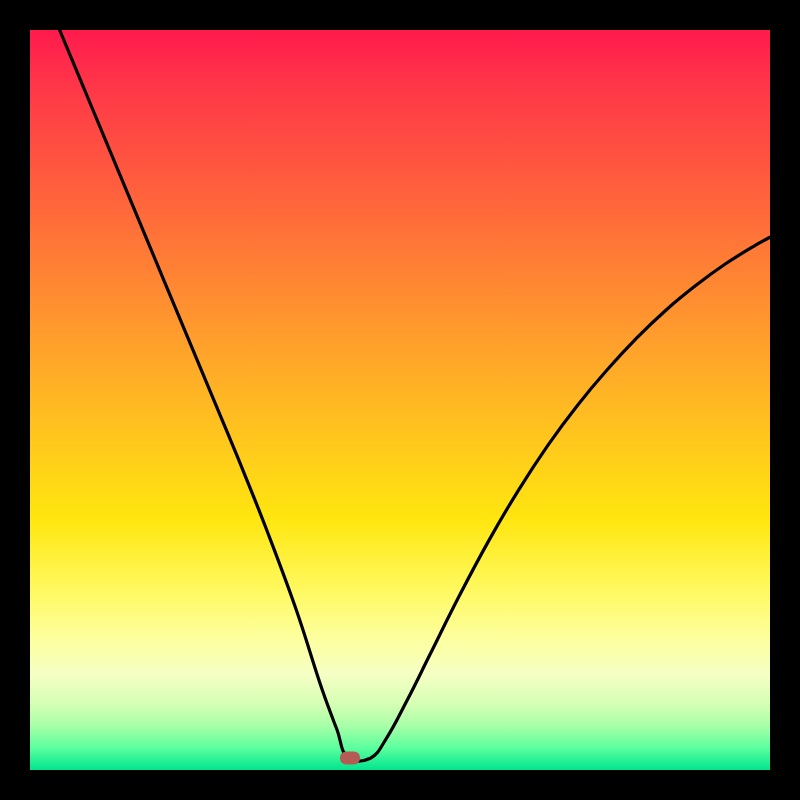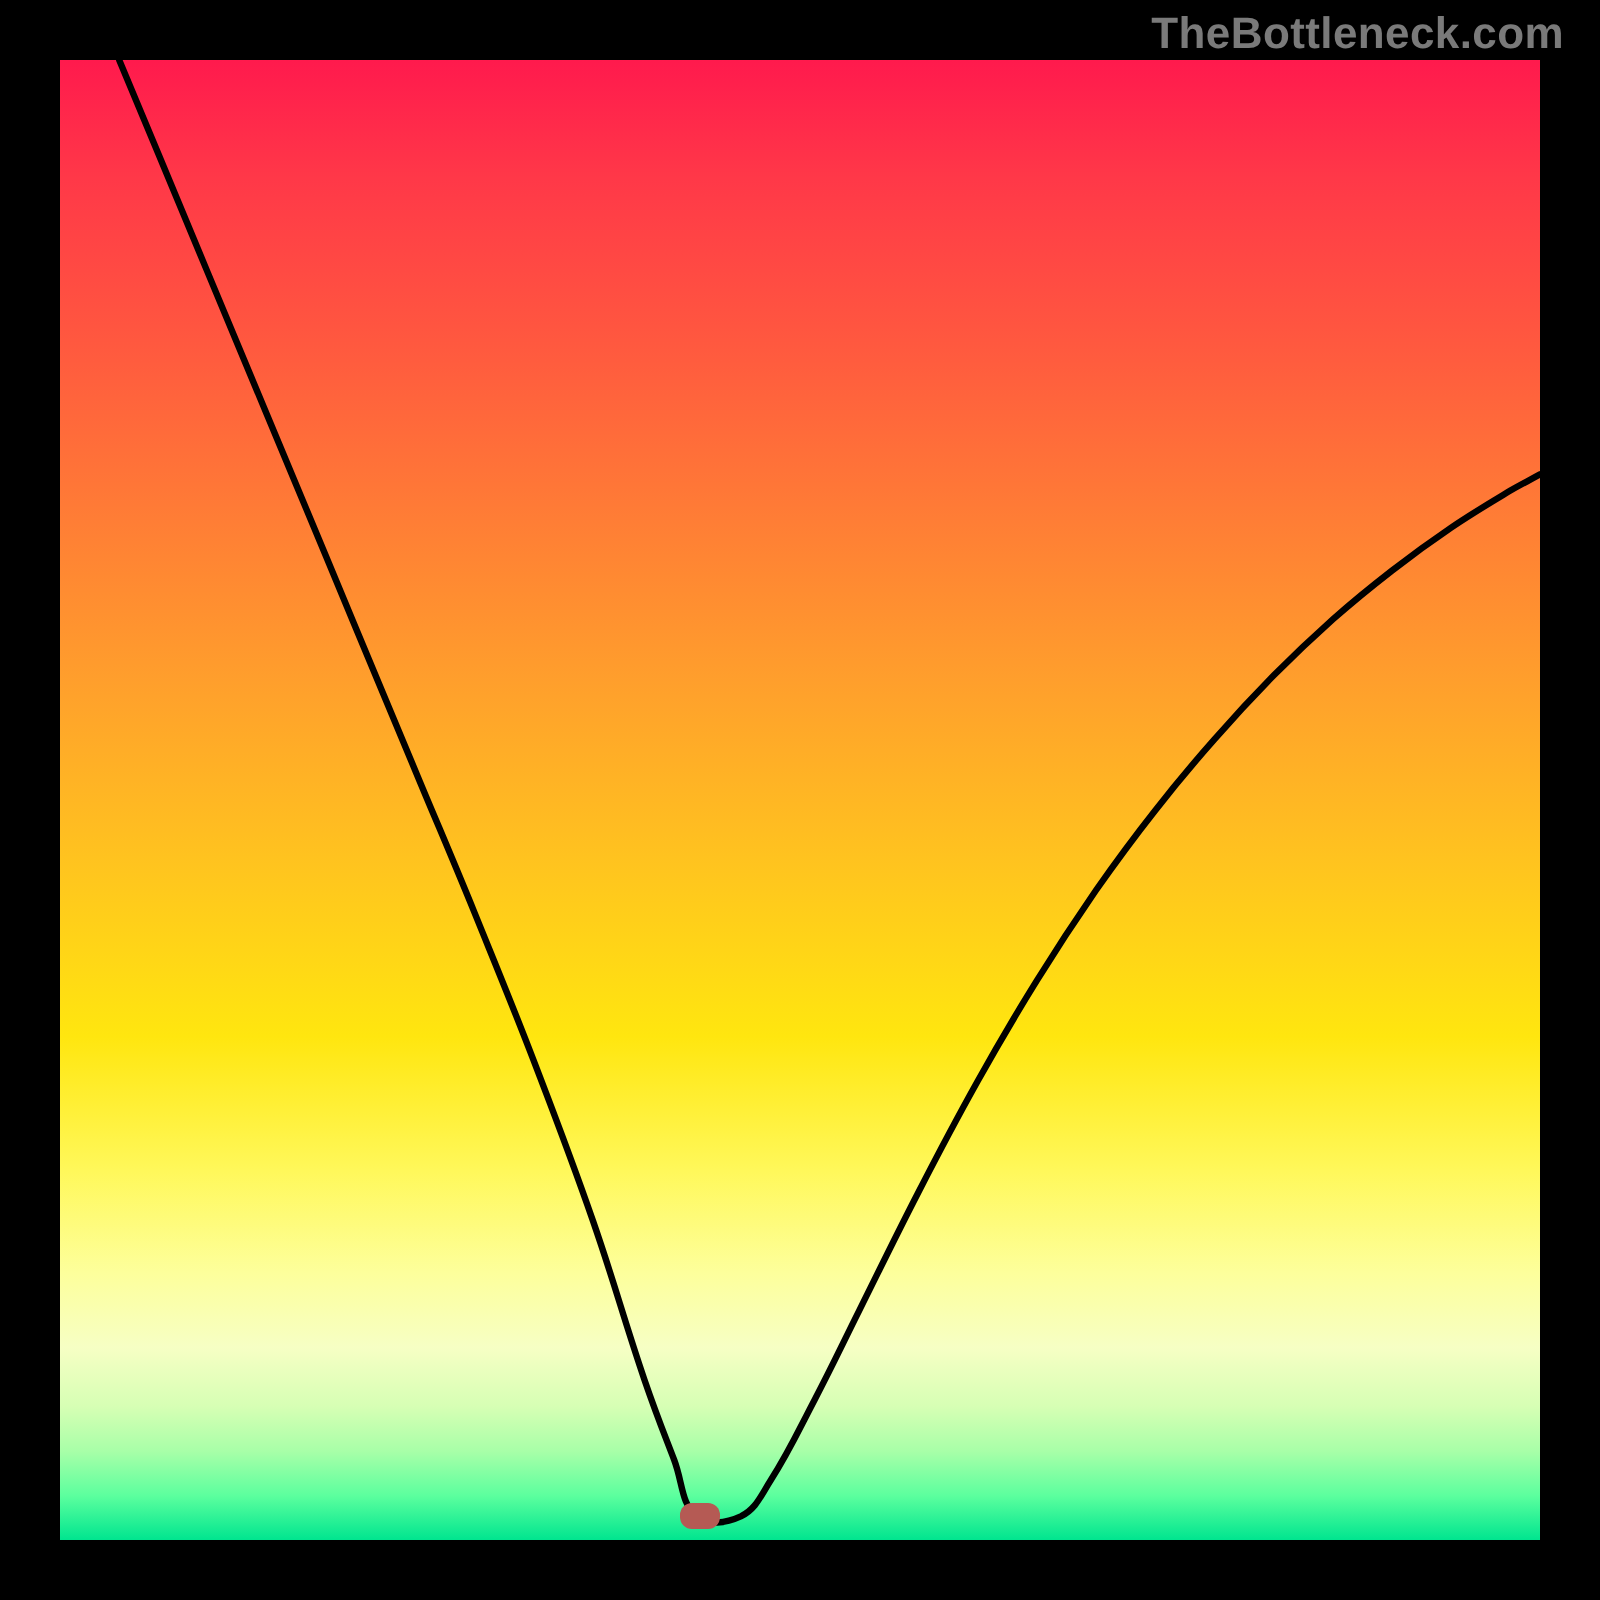--- a/index.html
+++ b/index.html
@@ -63,21 +63,20 @@
     font-size: 22px;
     font-weight: 600;
     color: #7a7a7a;
     letter-spacing: 0.2px;
   }
 </style>
 </head>
 <body>
 
 <div class="frame">
-  <div class="watermark">TheBottleneck.com</div>
   <div class="plot">
     <svg class="curve-svg" viewBox="0 0 740 740" preserveAspectRatio="none">
       <path id="curve-path" fill="none" stroke="#000" stroke-width="3.2" stroke-linejoin="round" stroke-linecap="round" d="M 29.6 0.0 C 29.6 0.0, 47.4 42.6, 59.2 71.0 C 71.0 99.5, 77.0 113.7, 88.8 142.1 C 100.6 170.5, 106.6 184.7, 118.4 213.1 C 130.2 241.5, 136.2 255.7, 148.0 284.2 C 159.8 312.6, 165.8 326.8, 177.6 355.2 C 189.4 383.6, 195.6 397.7, 207.2 426.2 C 219.2 455.8, 225.4 470.5, 236.8 500.2 C 249.0 532.1, 255.2 548.0, 266.4 580.2 C 277.4 611.9, 281.5 628.3, 292.3 660.1 C 297.8 676.2, 301.0 684.1, 307.1 700.0 C 311.4 711.3, 310.5 721.7, 318.2 728.2 C 323.8 732.9, 333.1 731.6, 340.4 728.2 C 347.9 724.5, 350.3 718.2, 355.2 710.4 C 365.1 694.8, 368.8 686.1, 377.4 669.7 C 386.6 652.1, 390.7 643.1, 399.6 625.3 C 411.4 601.6, 417.1 589.6, 429.2 566.1 C 440.7 543.7, 446.5 532.6, 458.8 510.6 C 470.2 490.2, 476.1 480.1, 488.4 460.3 C 499.8 441.9, 505.7 432.9, 518.0 415.1 C 529.4 398.8, 535.3 390.8, 547.6 375.2 C 559.0 360.6, 565.0 353.5, 577.2 339.7 C 588.7 326.6, 594.6 320.2, 606.8 307.8 C 618.3 296.2, 624.2 290.6, 636.4 279.7 C 647.9 269.5, 653.9 264.7, 666.0 255.3 C 677.6 246.3, 683.5 242.0, 695.6 233.8 C 707.2 226.0, 713.2 222.5, 725.2 215.3 C 731.0 211.9, 734.1 210.5, 740.0 207.2"></path>
     </svg>
     <div id="marker" class="marker" style="left: 319.68px; top: 728.16px;"></div>
   </div>
 
 </div>
 
 </body></html>

